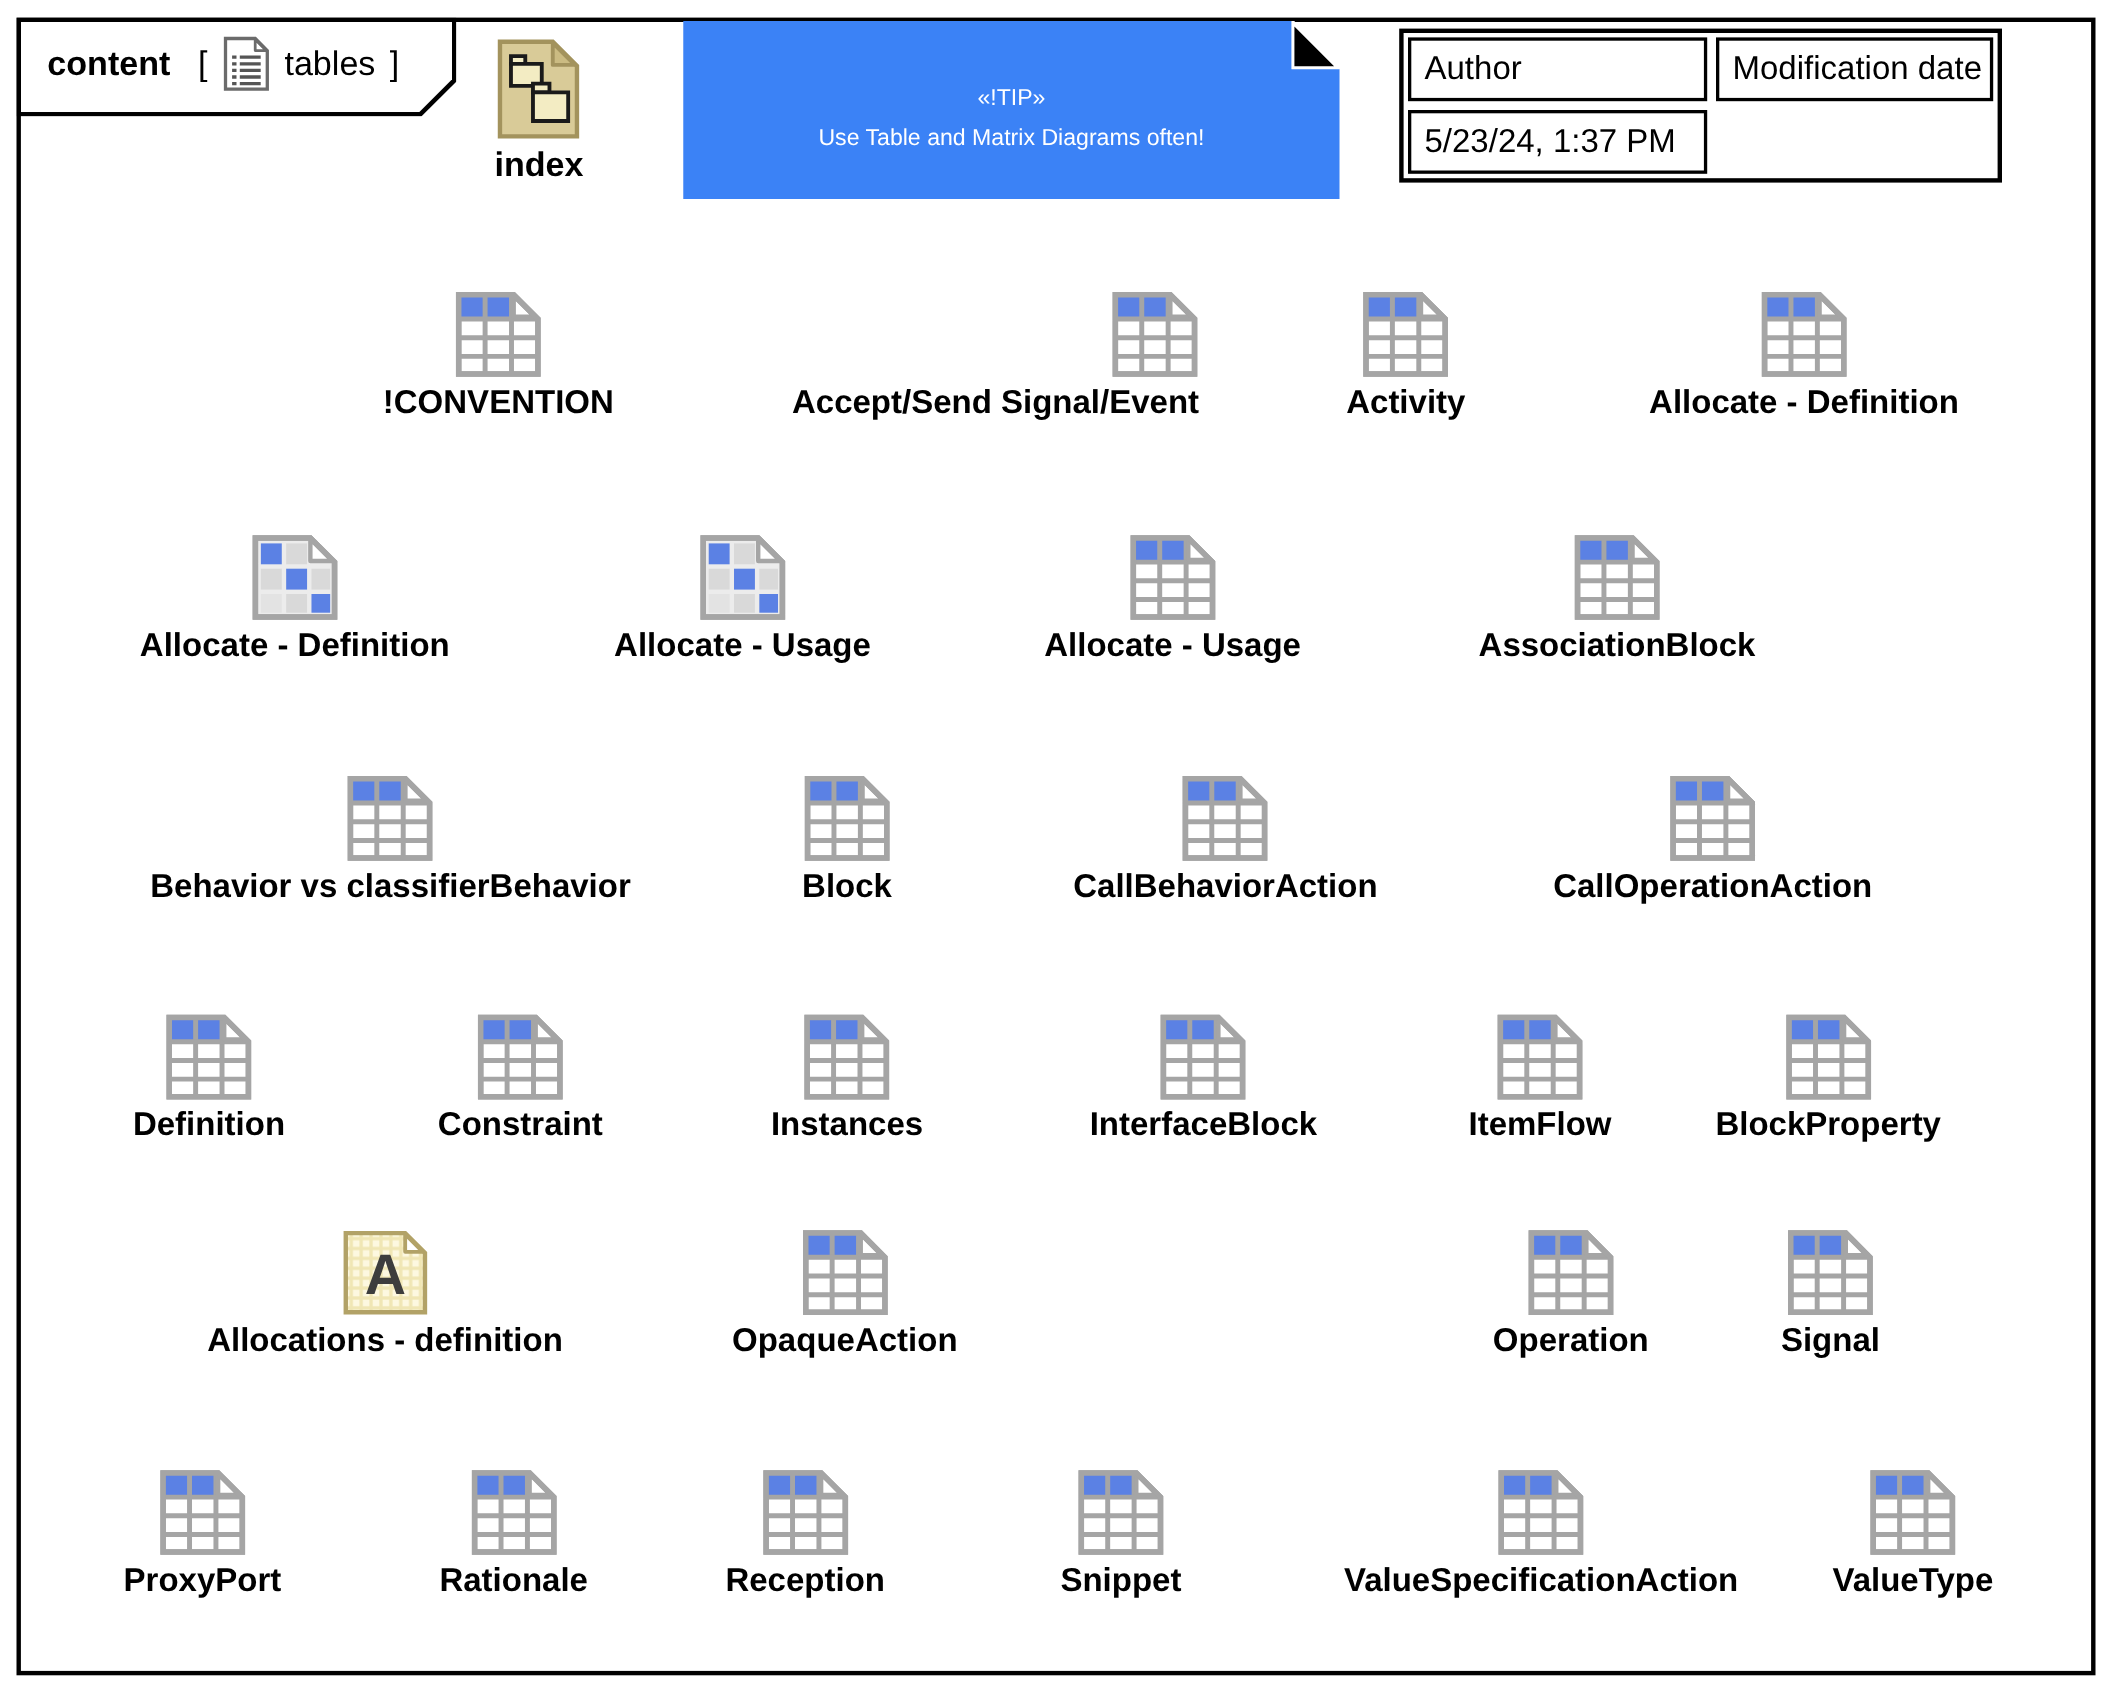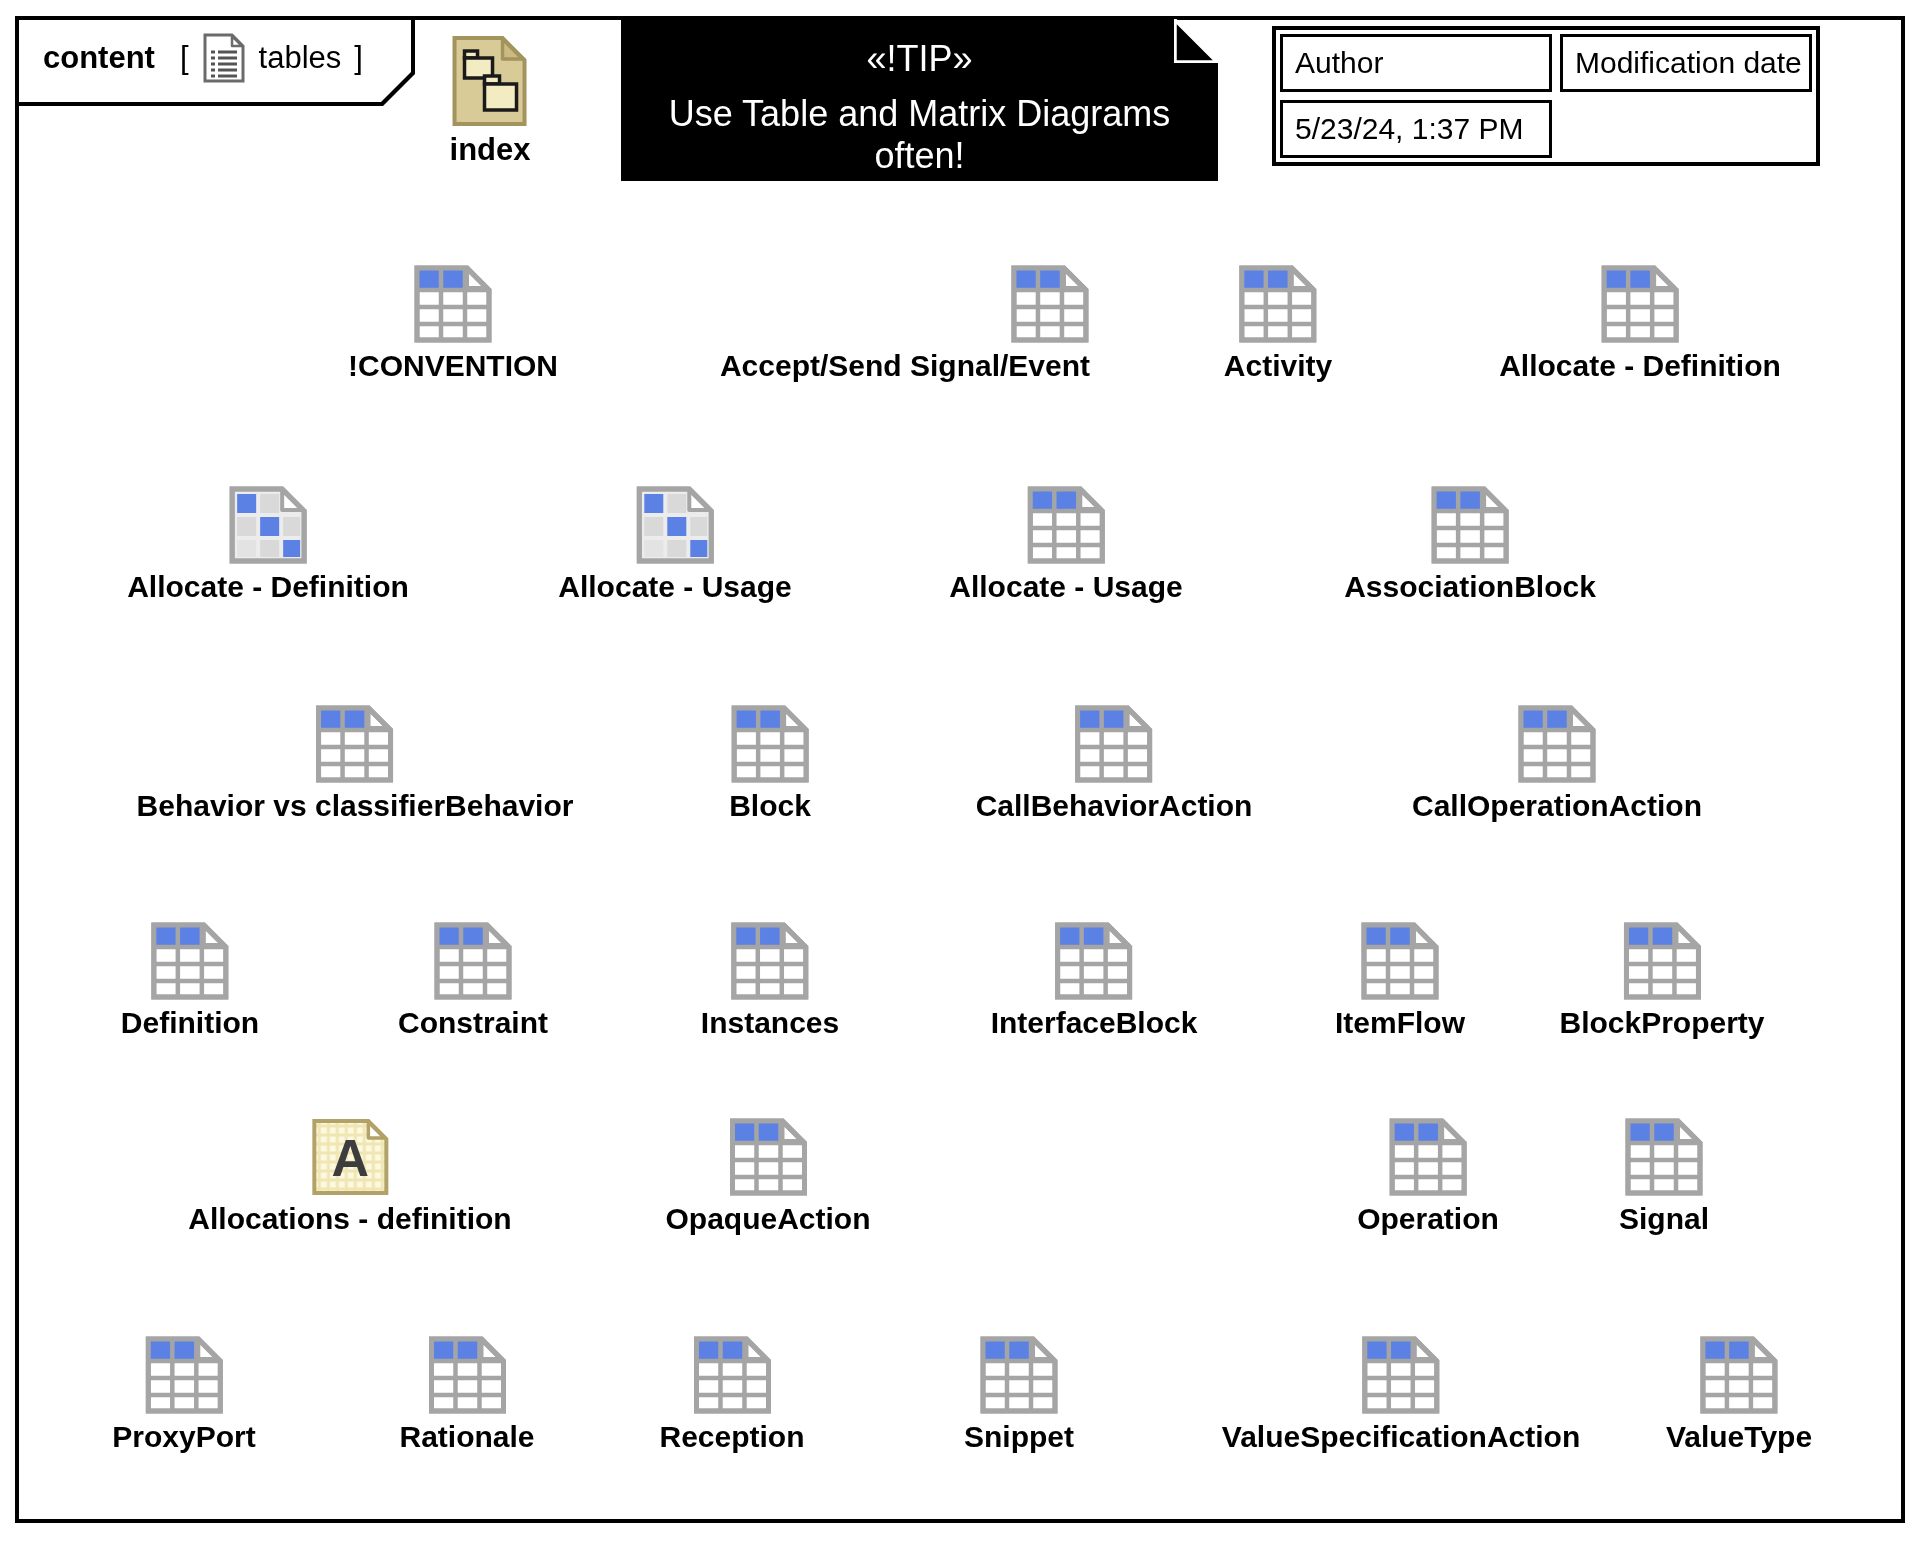--- a/index.html
+++ b/index.html
@@ -41,24 +41,24 @@
   .index-item {
     position:absolute; left:490px; top:34px;
     transform:translateX(-50%);
     display:flex; flex-direction:column; align-items:center; gap:4px;
   }
   .index-label { font-weight:bold; font-size:31px; }
 
   
   .tip-note {
     position:absolute; left:621px; top:19px; width:597px; height:162px;
-    background:#000000; color:#fff;
+    background:#3b82f6; color:#fff;
     clip-path:polygon(0 0,calc(100% - 44px) 0,100% 44px,100% 100%,0 100%);
     display:flex; flex-direction:column; align-items:center; justify-content:center;
-    gap:13px; padding-top:14px; font-size:36px; text-align:center;
+    gap:13px; padding-top:14px; font-size:21px; text-align:center;
   }
   .tip-fold { position:absolute; right:0; top:0; }
 
   
   .info-table {
     position:absolute; left:1272px; top:26px; width:548px;
     border:4px solid #000; background:#fff;
     display:grid; grid-template-columns:272px 1fr; gap:8px; padding:4px;text-align:right;
   }
   .info-cell {

